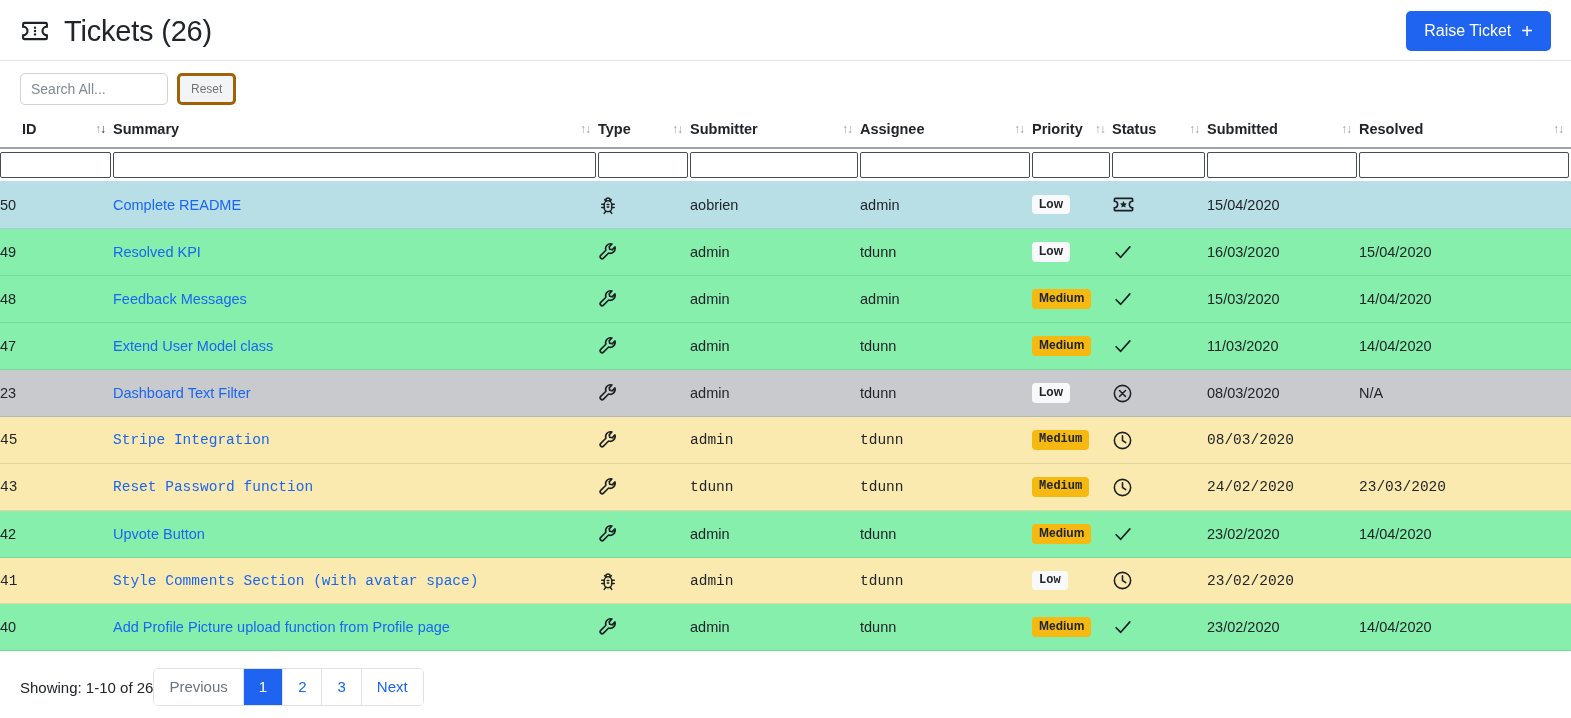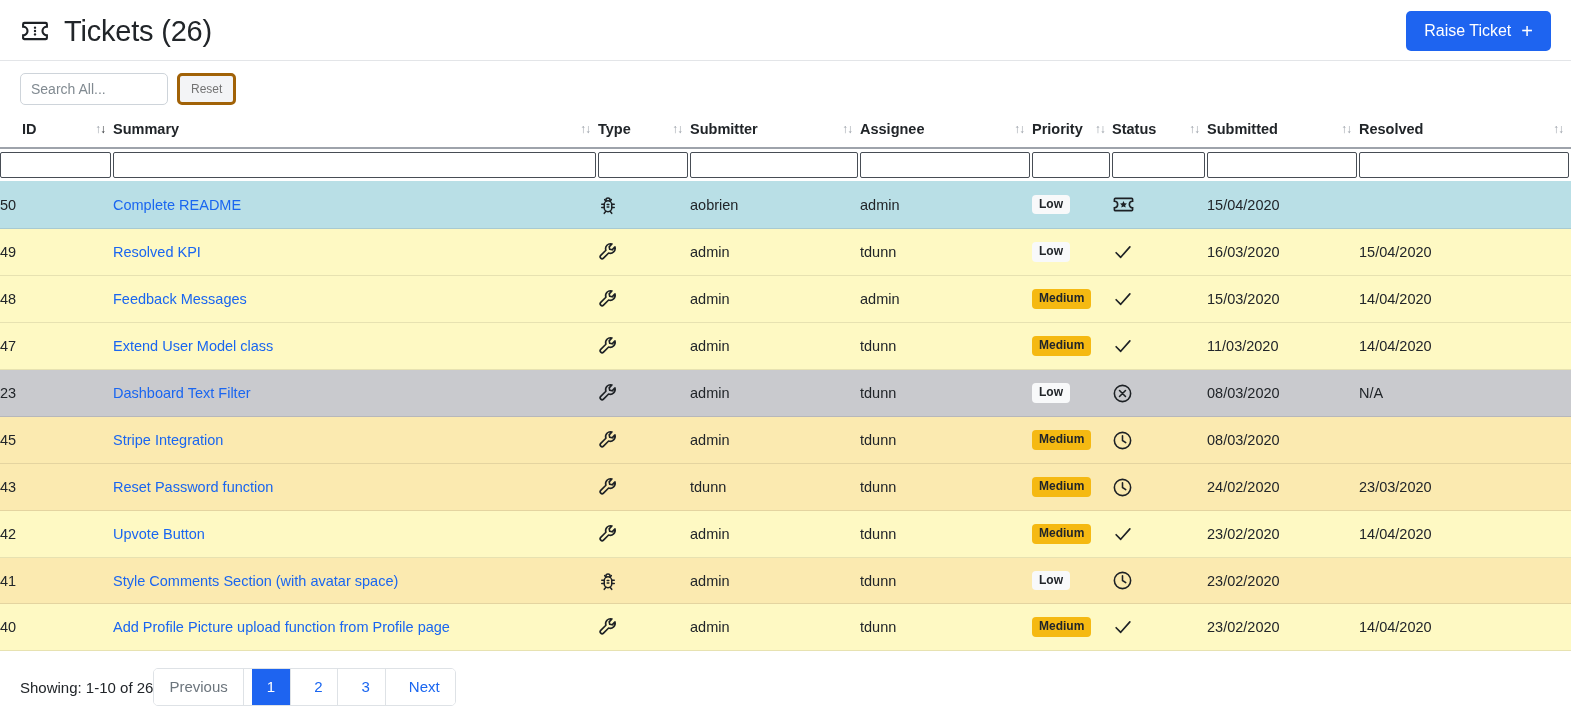--- a/index.html
+++ b/index.html
@@ -187,23 +187,23 @@
     padding: 0 4px;
   }
 
   tbody.body-rows td {
     padding: 12px 0;
     vertical-align: middle;
     border-bottom: 1px solid rgba(0,0,0,0.09);
     white-space: nowrap;
   }
   tbody.body-rows tr.r-open td    { background: #b9dfe6; }
-  tbody.body-rows tr.r-resolved td{ background: #fef9c3; }
+  tbody.body-rows tr.r-resolved td{ background: #86efac; }
   tbody.body-rows tr.r-rejected td{ background: #c9cace; }
-  tbody.body-rows tr.r-progress td{ background: #fbeab0; }
+  tbody.body-rows tr.r-progress td{ background: #fbeab0; font-family: Liberation Mono, monospace; }
 
   td.c-id      { padding-left: 22px; }
   td.c-summary a {
     color: #1a66f0;
     text-decoration: none;
     cursor: pointer;
   }
   td.c-type, td.c-status { text-align: left; }
   .type-ico, .status-ico {
     display: inline-block;
@@ -229,21 +229,20 @@
     padding: 14px 20px 0 20px;
     height: 58px;
   }
   .showing-text { font-size: 15px; color: #212529; }
   .pager {
     display: flex;
     border: 1px solid #dee2e6;
     border-radius: 5px;
     overflow: hidden;
     background: #fff;
-    gap: 8px;
   }
   .pager .pg {
     padding: 9px 15px;
     font-size: 15px;
     color: #1a66f0;
     border-right: 1px solid #dee2e6;
     cursor: pointer;
     background: #fff;
     line-height: 1.2;
   }

